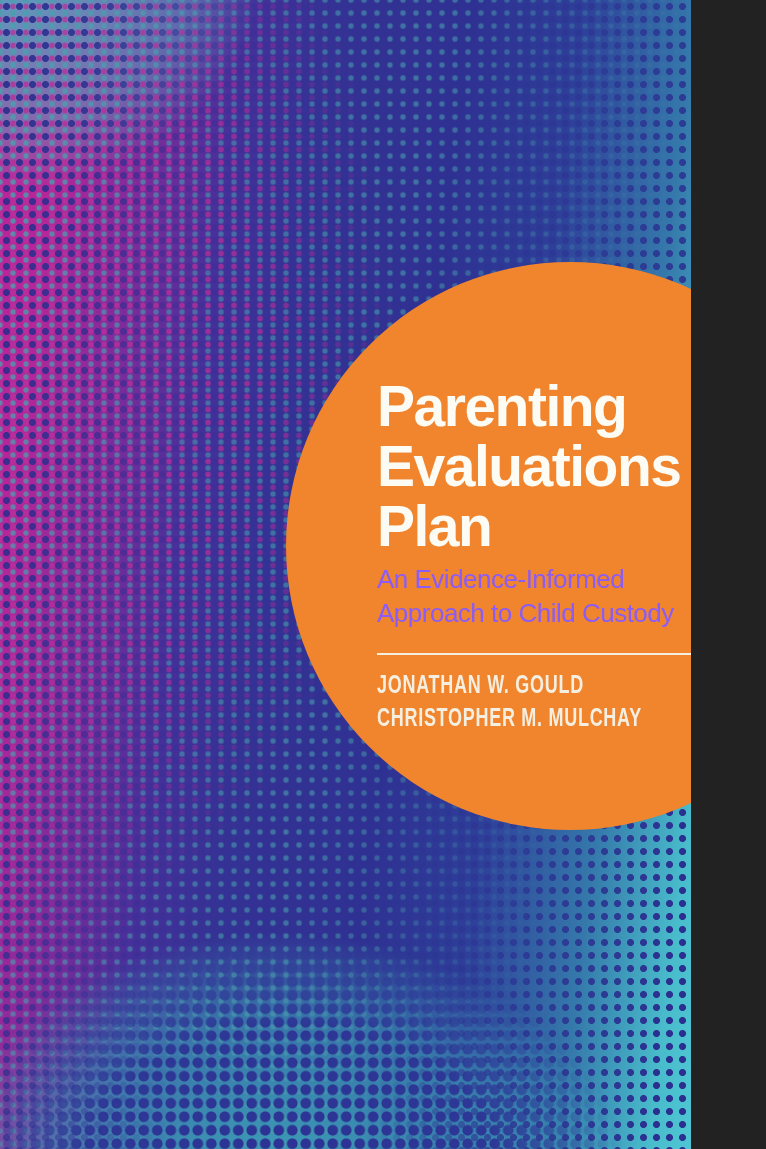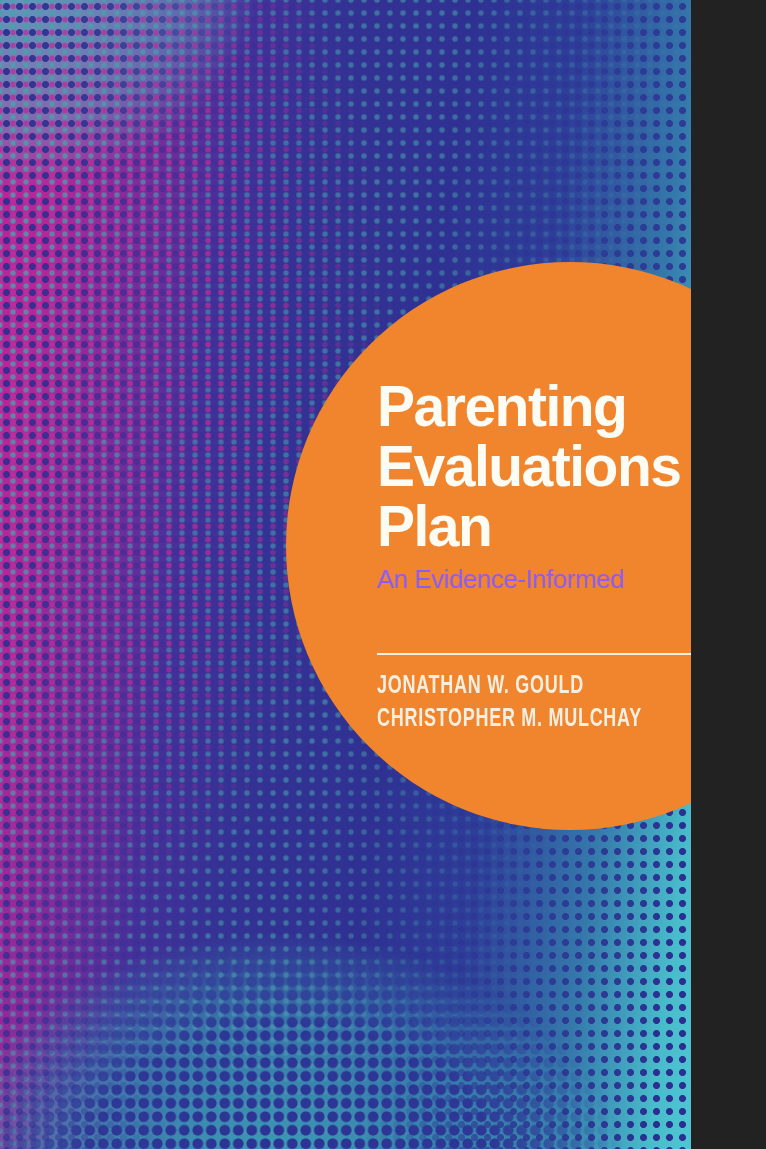--- a/index.html
+++ b/index.html
@@ -141,20 +141,21 @@
   <div class="title-circle"></div>
 
   <div class="book-title">
     <div>Parenting</div>
     <div>Evaluations</div>
     <div>Plan</div>
   </div>
 
   <div class="book-subtitle">
     <div>An Evidence-Informed</div>
+    <div>Approach to Child Custody</div>
   </div>
 
   <div class="divider"></div>
 
   <div class="book-authors">
     <div>JONATHAN W. GOULD</div>
     <div>CHRISTOPHER M. MULCHAY</div>
   </div>
 
 </div>

